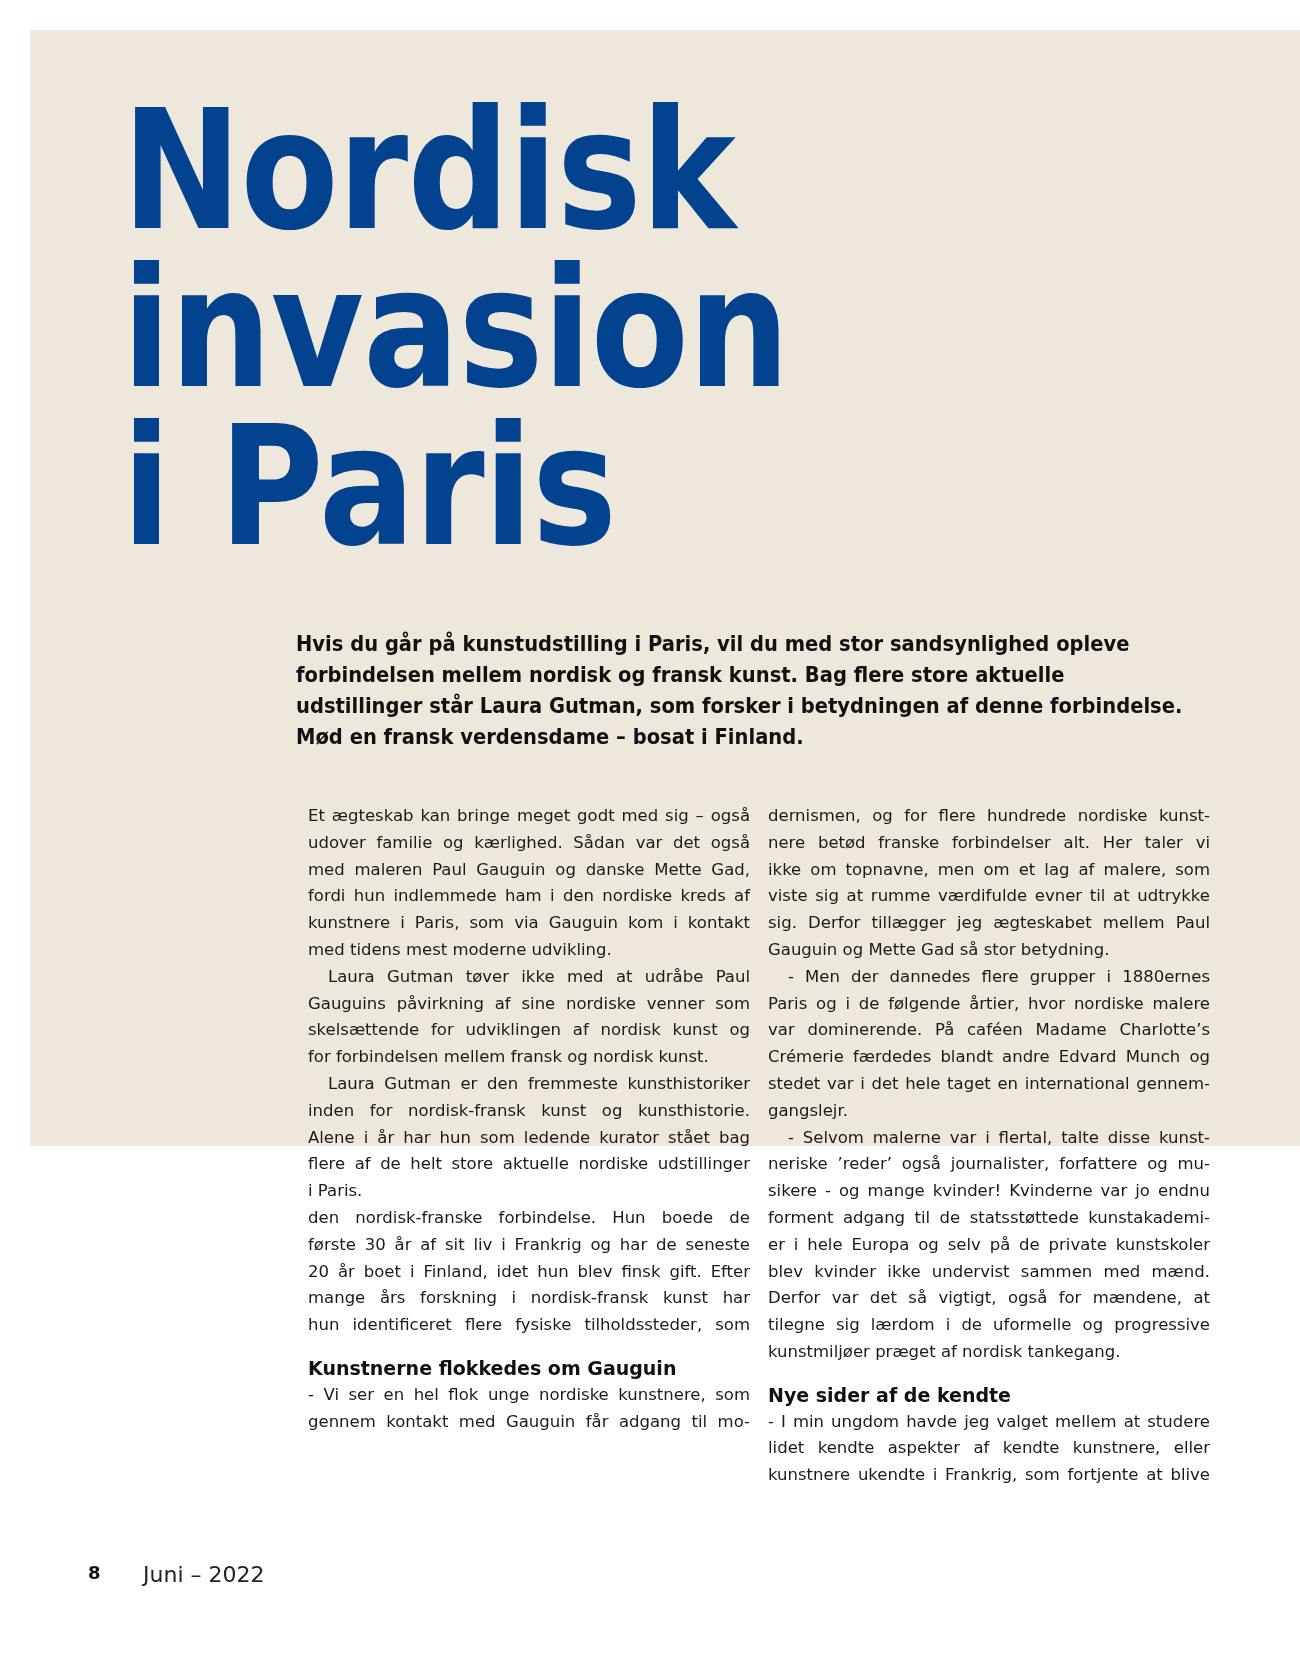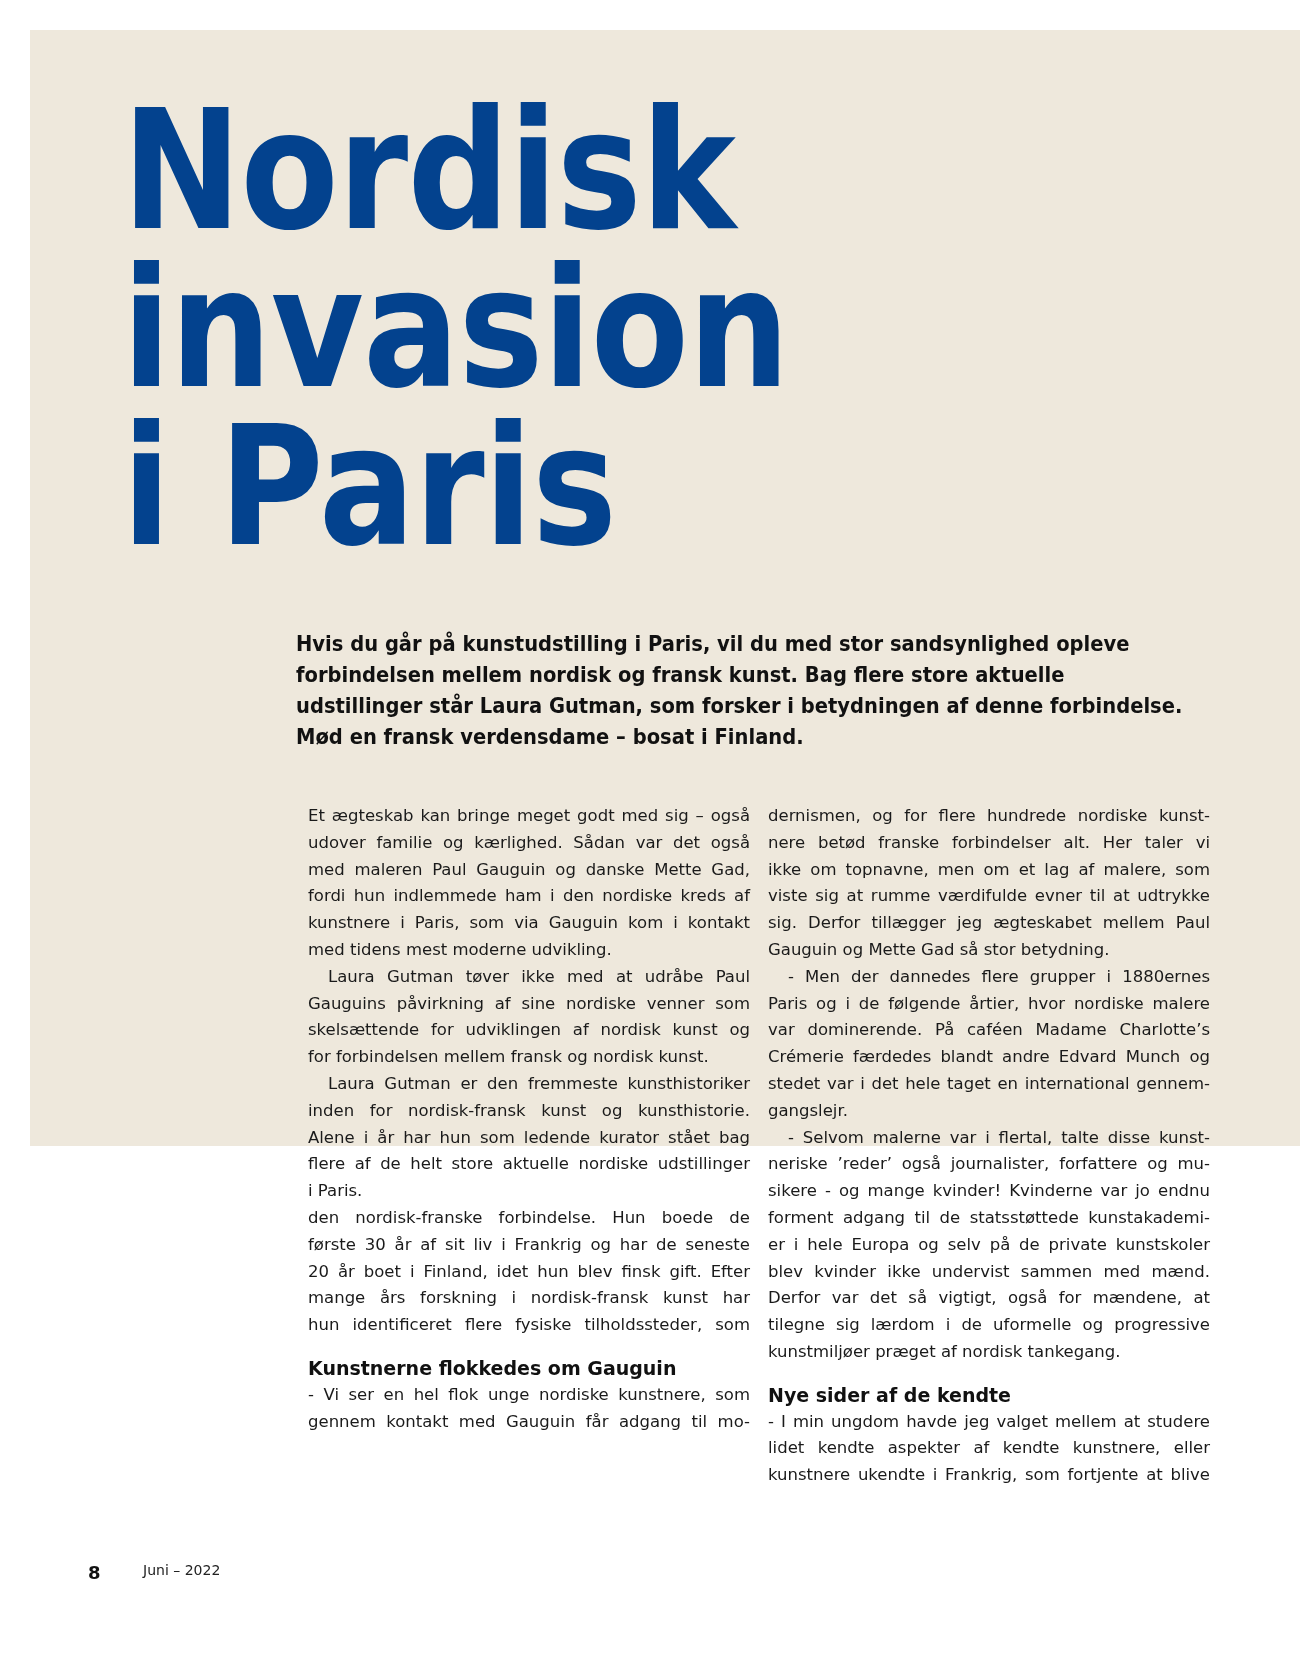--- a/index.html
+++ b/index.html
@@ -36,21 +36,21 @@
   .sub {
     display:block; font-weight:bold; font-size:19px; line-height:26.8px;
     margin-top:16px; color:#111111; white-space:nowrap;
   }
   .footer-num {
     position:absolute; left:88px; top:1562px;
     font-family:"DejaVu Sans", sans-serif; font-weight:bold; font-size:18px; color:#111;
   }
   .footer-date {
     position:absolute; left:143px; top:1562px;
-    font-family:"DejaVu Sans", sans-serif; font-size:14px; color:#222;
+    font-family:"DejaVu Sans", sans-serif; font-size:22px; color:#222;
   }
 </style>
 </head>
 <body>
 
 <div class="page">
 
   <h1 class="title">
     <span>Nordisk</span>
     <span>invasion</span>

